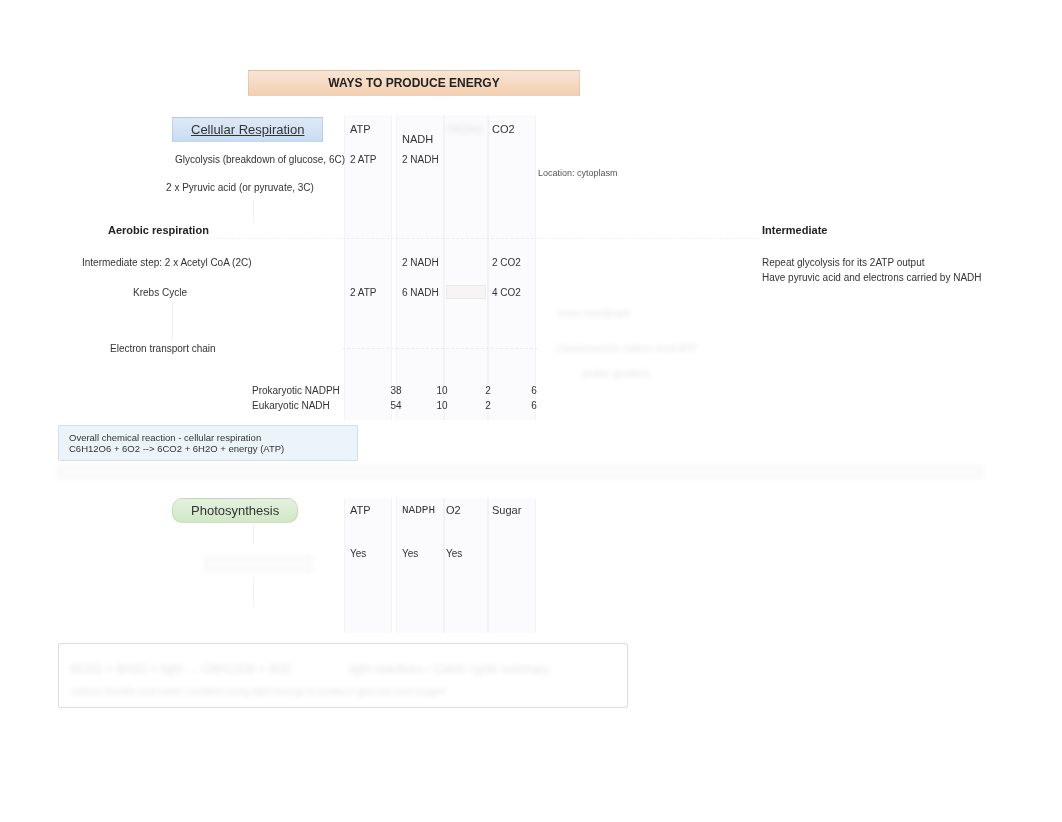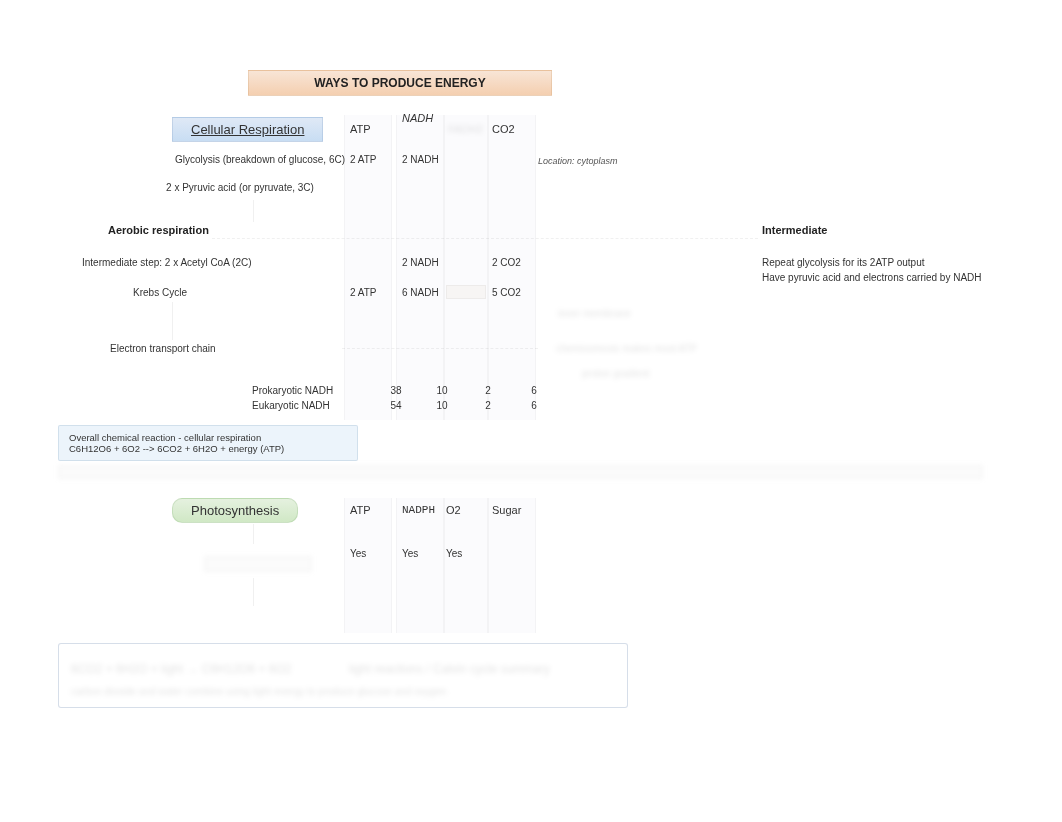--- a/index.html
+++ b/index.html
@@ -7,21 +7,21 @@
       font-family: Arial, Helvetica, sans-serif;
       background: #fff;
       width: 1062px;
       height: 822px;
       position: relative;
       color: #333;
     }
     .abs { position: absolute; }
     .title-main {
       left: 248px; top: 70px;
-      width: 304px;
+      width: 332px;
       text-align: center;
       font-size: 12px;
       font-weight: 600;
       padding: 5px 0;
       background: linear-gradient(to bottom, #f8e5d6, #f4cfb0);
       border: 1px solid rgba(200,150,100,0.25);
       color: #222;
     }
     .section-hdr {
       font-size: 13px;
@@ -114,59 +114,59 @@
 <div class="abs title-main">WAYS TO PRODUCE ENERGY</div>
 
 <div class="abs section-hdr" style="left:172px; top:117px;text-decoration:underline;">Cellular Respiration</div>
 
 <div class="abs grid-col-shade" style="left:344px; top:115px; width:48px; height:305px;"></div>
 <div class="abs grid-col-shade" style="left:396px; top:115px; width:48px; height:305px;"></div>
 <div class="abs grid-col-shade" style="left:444px; top:115px; width:44px; height:305px;"></div>
 <div class="abs grid-col-shade" style="left:488px; top:115px; width:48px; height:305px;"></div>
 
 <div class="abs col-hdr" style="left:350px; top:123px;">ATP</div>
-<div class="abs col-hdr" style="left:402px; top:112px;font-style:italic;">NADH</div>
+<div class="abs col-hdr" style="left:402px; top:133px;">NADH</div>
 <div class="abs blurred-text" style="left:448px; top:123px; font-size:11px;">FADH2</div>
 <div class="abs col-hdr" style="left:492px; top:123px;">CO2</div>
 
 <div class="abs row-label" style="left:95px; top:154px; width:250px; text-align:right;">Glycolysis (breakdown of glucose, 6C)</div>
 <div class="abs row-label left" style="left:350px; top:154px;">2 ATP</div>
 <div class="abs row-label left" style="left:402px; top:154px;">2 NADH</div>
-<div class="abs small-note" style="left:538px; top:156px;font-style:italic;">Location: cytoplasm</div>
+<div class="abs small-note" style="left:538px; top:168px;">Location: cytoplasm</div>
 
 <div class="abs row-label" style="left:140px; top:182px; width:200px;">2 x Pyruvic acid (or pyruvate, 3C)</div>
 
 <div class="abs faint-arrow" style="left:253px; top:200px; height:22px;"></div>
 
 <div class="abs bold-label" style="left:108px; top:224px;">Aerobic respiration</div>
 <div class="abs bold-label" style="left:762px; top:224px;">Intermediate</div>
 
 <div class="abs faint-line" style="left:212px; top:238px; width:546px;"></div>
 
 <div class="abs row-label left" style="left:82px; top:257px;">Intermediate step: 2 x Acetyl CoA (2C)</div>
 <div class="abs row-label left" style="left:402px; top:257px;">2 NADH</div>
 <div class="abs row-label left" style="left:492px; top:257px;">2 CO2</div>
 <div class="abs row-label left" style="left:762px; top:257px;">Repeat glycolysis for its 2ATP output</div>
 
 <div class="abs row-label" style="left:95px; top:287px; width:130px;">Krebs Cycle</div>
 <div class="abs row-label left" style="left:350px; top:287px;">2 ATP</div>
 <div class="abs row-label left" style="left:402px; top:287px;">6 NADH</div>
 <div class="abs cell-highlight" style="left:446px; top:285px;"></div>
-<div class="abs row-label left" style="left:492px; top:287px;">5 CO2</div>
+<div class="abs row-label left" style="left:492px; top:287px;">4 CO2</div>
 <div class="abs row-label left" style="left:762px; top:272px;">Have pyruvic acid and electrons carried by NADH</div>
 
 <div class="abs blurred-text" style="left:558px; top:308px; width:100px;">inner membrane</div>
 
 <div class="abs faint-arrow" style="left:172px; top:302px; height:38px;"></div>
 <div class="abs row-label left" style="left:110px; top:343px;">Electron transport chain</div>
 <div class="abs faint-line" style="left:342px; top:348px; width:196px;"></div>
 <div class="abs blurred-text" style="left:556px; top:343px; width:180px;">chemiosmosis makes most ATP</div>
 <div class="abs blurred-text" style="left:582px; top:368px; width:130px;">proton gradient</div>
 
-<div class="abs total-label" style="left:252px; top:385px;">Prokaryotic NADH</div>
+<div class="abs total-label" style="left:252px; top:385px;">Prokaryotic NADPH</div>
 <div class="abs total-val" style="left:386px; top:385px; width:20px;">38</div>
 <div class="abs total-val" style="left:432px; top:385px; width:20px;">10</div>
 <div class="abs total-val" style="left:480px; top:385px; width:16px;">2</div>
 <div class="abs total-val" style="left:526px; top:385px; width:16px;">6</div>
 
 <div class="abs total-label" style="left:252px; top:400px;">Eukaryotic NADH</div>
 <div class="abs total-val" style="left:386px; top:400px; width:20px;">54</div>
 <div class="abs total-val" style="left:432px; top:400px; width:20px;">10</div>
 <div class="abs total-val" style="left:480px; top:400px; width:16px;">2</div>
 <div class="abs total-val" style="left:526px; top:400px; width:16px;">6</div>

